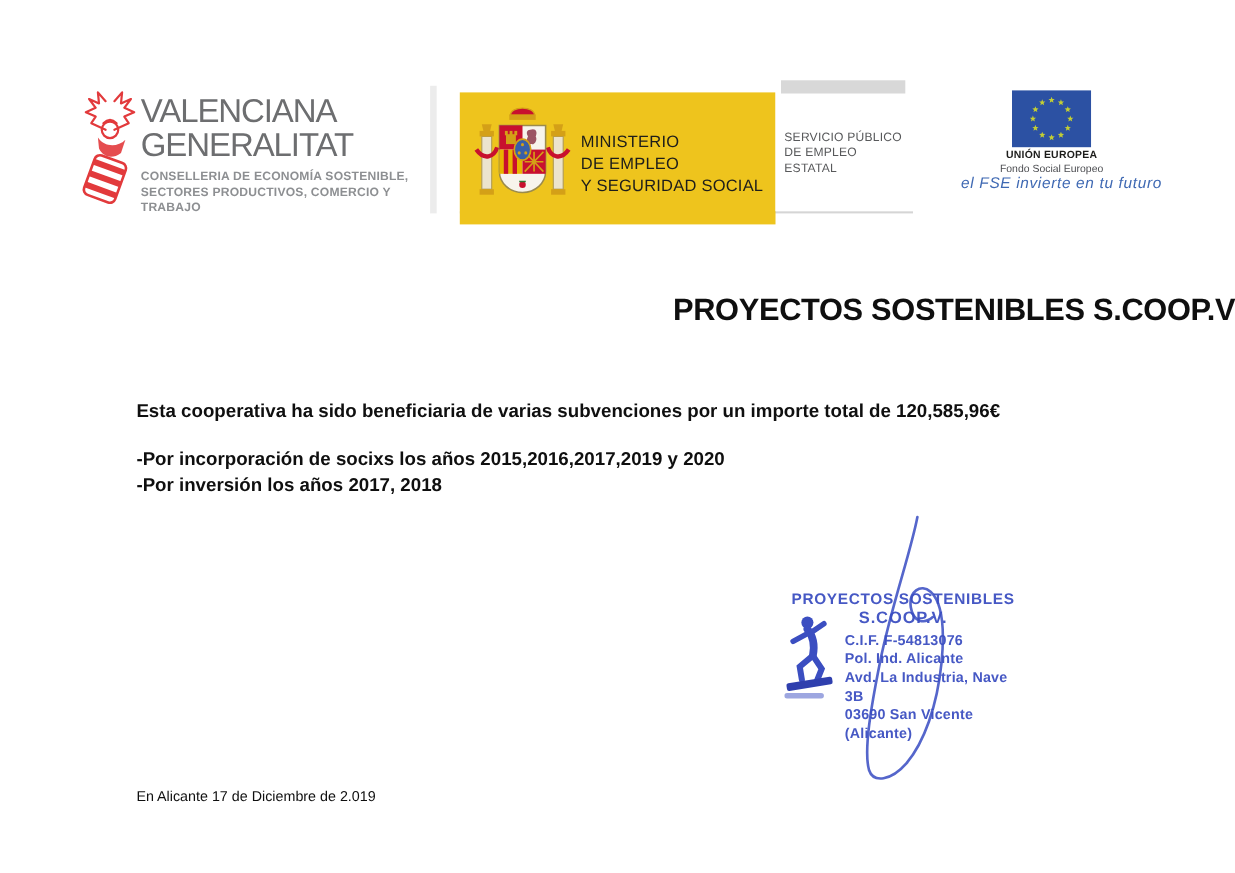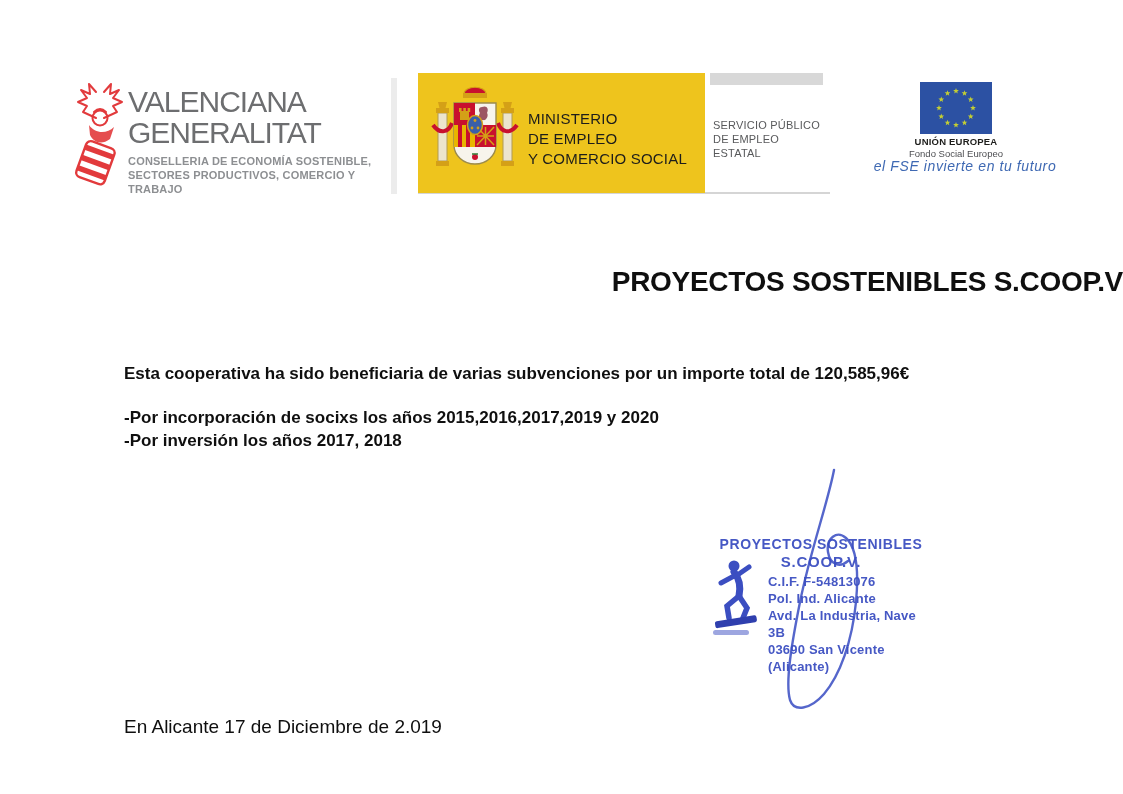--- a/index.html
+++ b/index.html
@@ -10,21 +10,21 @@
   
   .gv-logo{position:absolute;left:70px;top:76px;width:330px;height:120px;}
   .gv-emblem{position:absolute;left:4px;top:6px;width:58px;height:110px;}
   .gv-title{position:absolute;left:58px;top:10px;color:#6d6e70;font-size:30px;
     line-height:31px;letter-spacing:-1px;font-weight:400;}
   .gv-subtitle{position:absolute;left:58px;top:78px;color:#8d8f92;font-size:11px;
     font-weight:700;line-height:14px;letter-spacing:.2px;}
   .gv-edge{position:absolute;left:321px;top:2px;width:6px;height:116px;background:#e2e2e2;opacity:.65;}
 
   .ministry-block{position:absolute;left:418px;top:72px;width:412px;height:120px;border-bottom:2px solid #d5d5d5;}
-  .ministry-yellow{position:absolute;left:0;top:1px;width:287px;height:120px;background:#eec41d;}
+  .ministry-yellow{position:absolute;left:0;top:12px;width:287px;height:120px;background:#eec41d;}
   .coat-svg{position:absolute;left:12px;top:8px;width:90px;height:104px;}
   .ministry-text{position:absolute;left:110px;top:36px;color:#1d1d1b;font-size:15px;
     line-height:20px;font-weight:400;letter-spacing:.2px;}
   .sepe-panel{position:absolute;left:287px;top:0;width:125px;height:120px;background:#ffffff;}
   .sepe-band{position:absolute;left:5px;top:1px;width:113px;height:12px;background:#d8d8d8;}
   .sepe-text{position:absolute;left:8px;top:46px;color:#58595b;font-size:11px;
     line-height:14px;letter-spacing:.2px;font-weight:400;}
 
   .eu-block{position:absolute;left:860px;top:78px;width:210px;height:110px;}
   .eu-flag{position:absolute;left:60px;top:4px;width:72px;height:52px;}
@@ -44,21 +44,21 @@
 
   
   .stamp{position:absolute;left:700px;top:460px;width:270px;height:260px;}
   .stamp-text{position:absolute;left:6px;top:76px;width:230px;color:#3b4ec1;opacity:.94;}
   .stamp-l1{text-align:center;font-size:14px;font-weight:700;letter-spacing:.6px;}
   .stamp-l2{text-align:center;font-size:15px;font-weight:700;letter-spacing:.8px;margin-top:1px;}
   .stamp-addr{margin-left:62px;margin-top:3px;font-size:13px;font-weight:700;line-height:17px;letter-spacing:.2px;}
   .skater-svg{position:absolute;left:13px;top:98px;width:52px;height:80px;}
   .signature-svg{position:absolute;left:40px;top:2px;width:130px;height:252px;}
 
-  .date-line{position:absolute;left:124px;top:716px;color:#0f0f0f;font-size:19px;}
+  .date-line{position:absolute;left:124px;top:716px;color:#0f0f0f;font-size:13px;}
 </style>
 </head>
 <body>
 
 <div class="page">
 
   <div class="gv-logo">
     <svg class="gv-emblem" viewBox="0 0 58 110" xmlns="http://www.w3.org/2000/svg">
       <g stroke="#e23a3c" stroke-width="2" fill="none" stroke-linejoin="round" stroke-linecap="round">
         <path d="M22,36 L9,30 L13,24 L4,20 L13,16 L7,8 L16,12 L15,2 L22,10"></path>
@@ -121,21 +121,21 @@
         <circle cx="45" cy="74" r="3" fill="#c8102e"></circle>
         <path d="M42,71 L48,71" stroke="#2f7a33" stroke-width="1.5"></path>
         <ellipse cx="45" cy="42" rx="7.5" ry="9.5" fill="#3a5fa8" stroke="#d4a017" stroke-width="1.5"></ellipse>
         <circle cx="45" cy="37.5" r="1.4" fill="#d4a017"></circle>
         <circle cx="42" cy="45" r="1.4" fill="#d4a017"></circle>
         <circle cx="48" cy="45" r="1.4" fill="#d4a017"></circle>
       </svg>
       <div class="ministry-text">
         <div>MINISTERIO</div>
         <div>DE EMPLEO</div>
-        <div>Y COMERCIO SOCIAL</div>
+        <div>Y SEGURIDAD SOCIAL</div>
       </div>
     </div>
     <div class="sepe-panel">
       <div class="sepe-band"></div>
       <div class="sepe-text">
         <div>SERVICIO PÚBLICO</div>
         <div>DE EMPLEO ESTATAL</div>
       </div>
     </div>
   </div>

